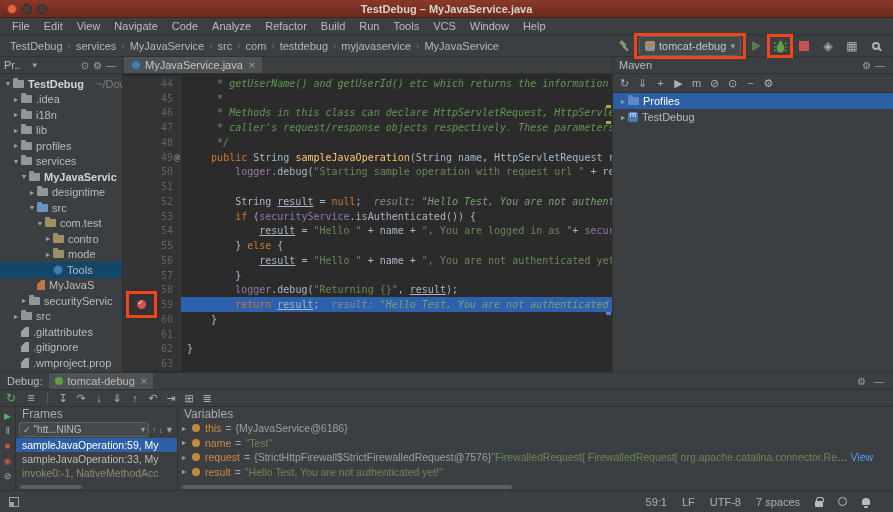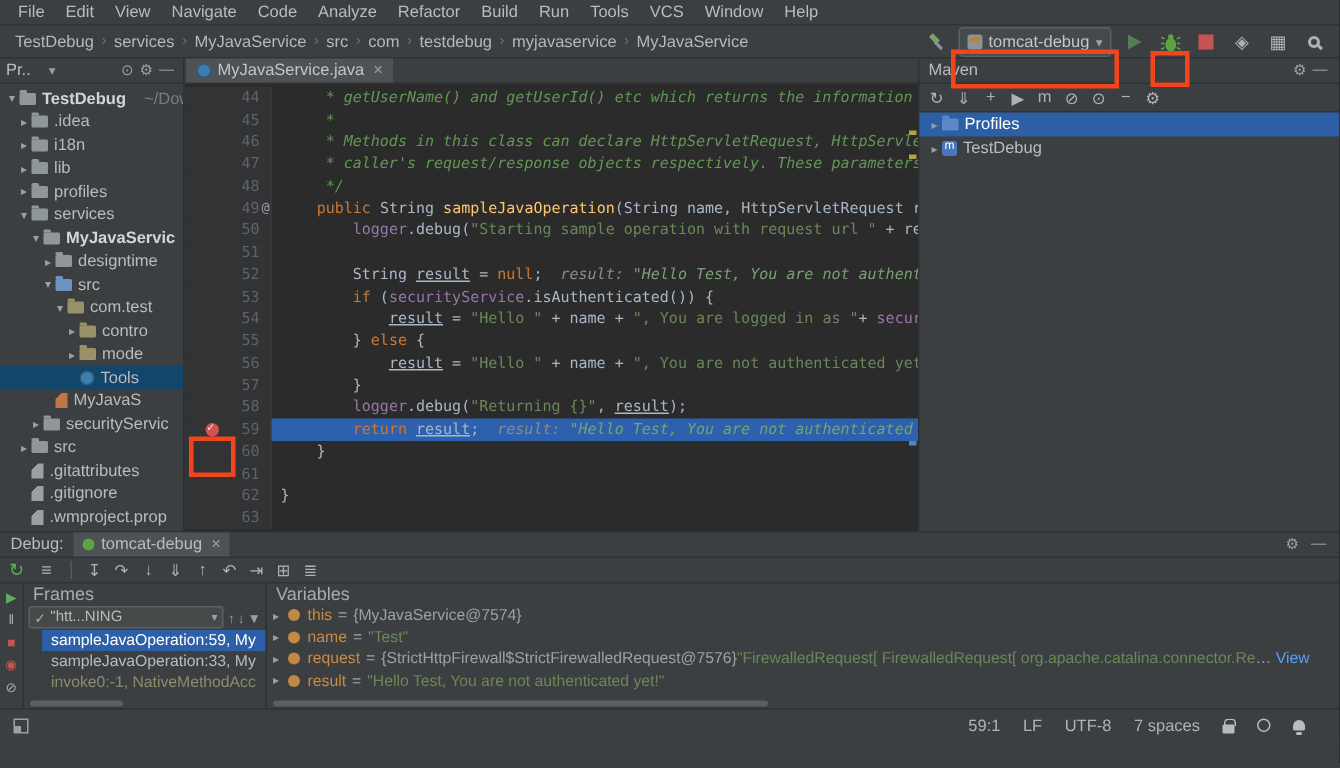--- a/index.html
+++ b/index.html
@@ -114,21 +114,21 @@
   .strip-ic { font-size:9px; line-height:12px; }
   .frames { width:162px; flex:none; border-right:1px solid #2f3133; display:flex; flex-direction:column; min-height:0; }
   .panel-caption { height:14px; flex:none; display:flex; align-items:center; padding-left:6px; font-size:12px; color:#a9acae; }
   .thread-row { height:17px; flex:none; display:flex; align-items:center; padding:0 3px; gap:3px; }
   .thread-combo { flex:1; height:15px; background:#45494a; border:1px solid #5e6164; border-radius:2px; display:flex; align-items:center; gap:3px; padding:0 3px; font-size:10px; overflow:hidden; white-space:nowrap; }
   .thread-combo .chk { color:#9fbf9a; font-size:9px; }
   .thread-combo .arr { margin-left:auto; color:#9da0a2; font-size:8px; }
   .combo-icons { display:flex; gap:2px; }
   .combo-icons span { font-size:9px; color:#9da0a2; }
   .frames-list { flex:1; min-height:0; overflow:hidden; }
-  .frame-row { height:14px; display:flex; align-items:center; padding-left:6px; font-size:10.5px; white-space:nowrap; overflow:hidden; color:#bbbbbb;margin-left:12px; }
+  .frame-row { height:14px; display:flex; align-items:center; padding-left:6px; font-size:10.5px; white-space:nowrap; overflow:hidden; color:#bbbbbb; }
   .frame-row.selected { background:#2d5fa6; color:#fff; }
   .frame-row.library { color:#8c8c6d; }
   .hscroll { height:6px; flex:none; position:relative; margin:0 2px; }
   .hthumb { position:absolute; top:1px; height:4px; background:#5c5f61; border-radius:2px; }
   .vars { flex:1; min-width:0; display:flex; flex-direction:column; min-height:0; }
   .vars-list { flex:1; min-height:0; overflow:hidden; }
   .var-row { height:14.5px; display:flex; align-items:center; padding-left:4px; font-size:10.5px; white-space:nowrap; overflow:hidden; }
   .var-arrow { width:10px; flex:none; color:#9da0a2; font-size:8px; }
   .var-icon { width:8px; height:8px; border-radius:50%; background:#c08a43; margin-right:5px; flex:none; }
   .var-name { color:#cc8a42; flex:none; }
@@ -150,20 +150,28 @@
   .ic-bell { width:8px; height:7px; background:#b9bcbe; border-radius:4px 4px 1px 1px; position:relative; }
   .ic-bell::after { content:""; position:absolute; left:2px; bottom:-3px; width:4px; height:2px; background:#b9bcbe; border-radius:2px; }
 
   .anno { position:absolute; border:3px solid #f2441d; z-index:60; pointer-events:none; }
 </style>
 </head>
 <body>
 
 <div class="app">
 
+  <div class="titlebar">
+    <div class="win-controls">
+      <span class="win-btn close"></span>
+      <span class="win-btn"></span>
+      <span class="win-btn"></span>
+    </div>
+    <div class="title">TestDebug – MyJavaService.java</div>
+  </div>
 
   <div class="menubar">
       <span class="menu-item">File</span>
       <span class="menu-item">Edit</span>
       <span class="menu-item">View</span>
       <span class="menu-item">Navigate</span>
       <span class="menu-item">Code</span>
       <span class="menu-item">Analyze</span>
       <span class="menu-item">Refactor</span>
       <span class="menu-item">Build</span>
@@ -621,21 +629,21 @@
           </div>
       </div>
       <div class="vars">
         <div class="panel-caption">Variables</div>
         <div class="vars-list">
             <div class="var-row">
               <span class="var-arrow">▸</span>
               <span class="var-icon"></span>
               <span class="var-name">this</span>
               <span class="var-eq">=</span>
-              <span class="var-obj">{MyJavaService@7574}</span>
+              <span class="var-obj">{MyJavaService@6186}</span>
             </div>
             <div class="var-row">
               <span class="var-arrow">▸</span>
               <span class="var-icon"></span>
               <span class="var-name">name</span>
               <span class="var-eq">=</span>
               <span class="var-str">"Test"</span>
             </div>
             <div class="var-row">
               <span class="var-arrow">▸</span>

